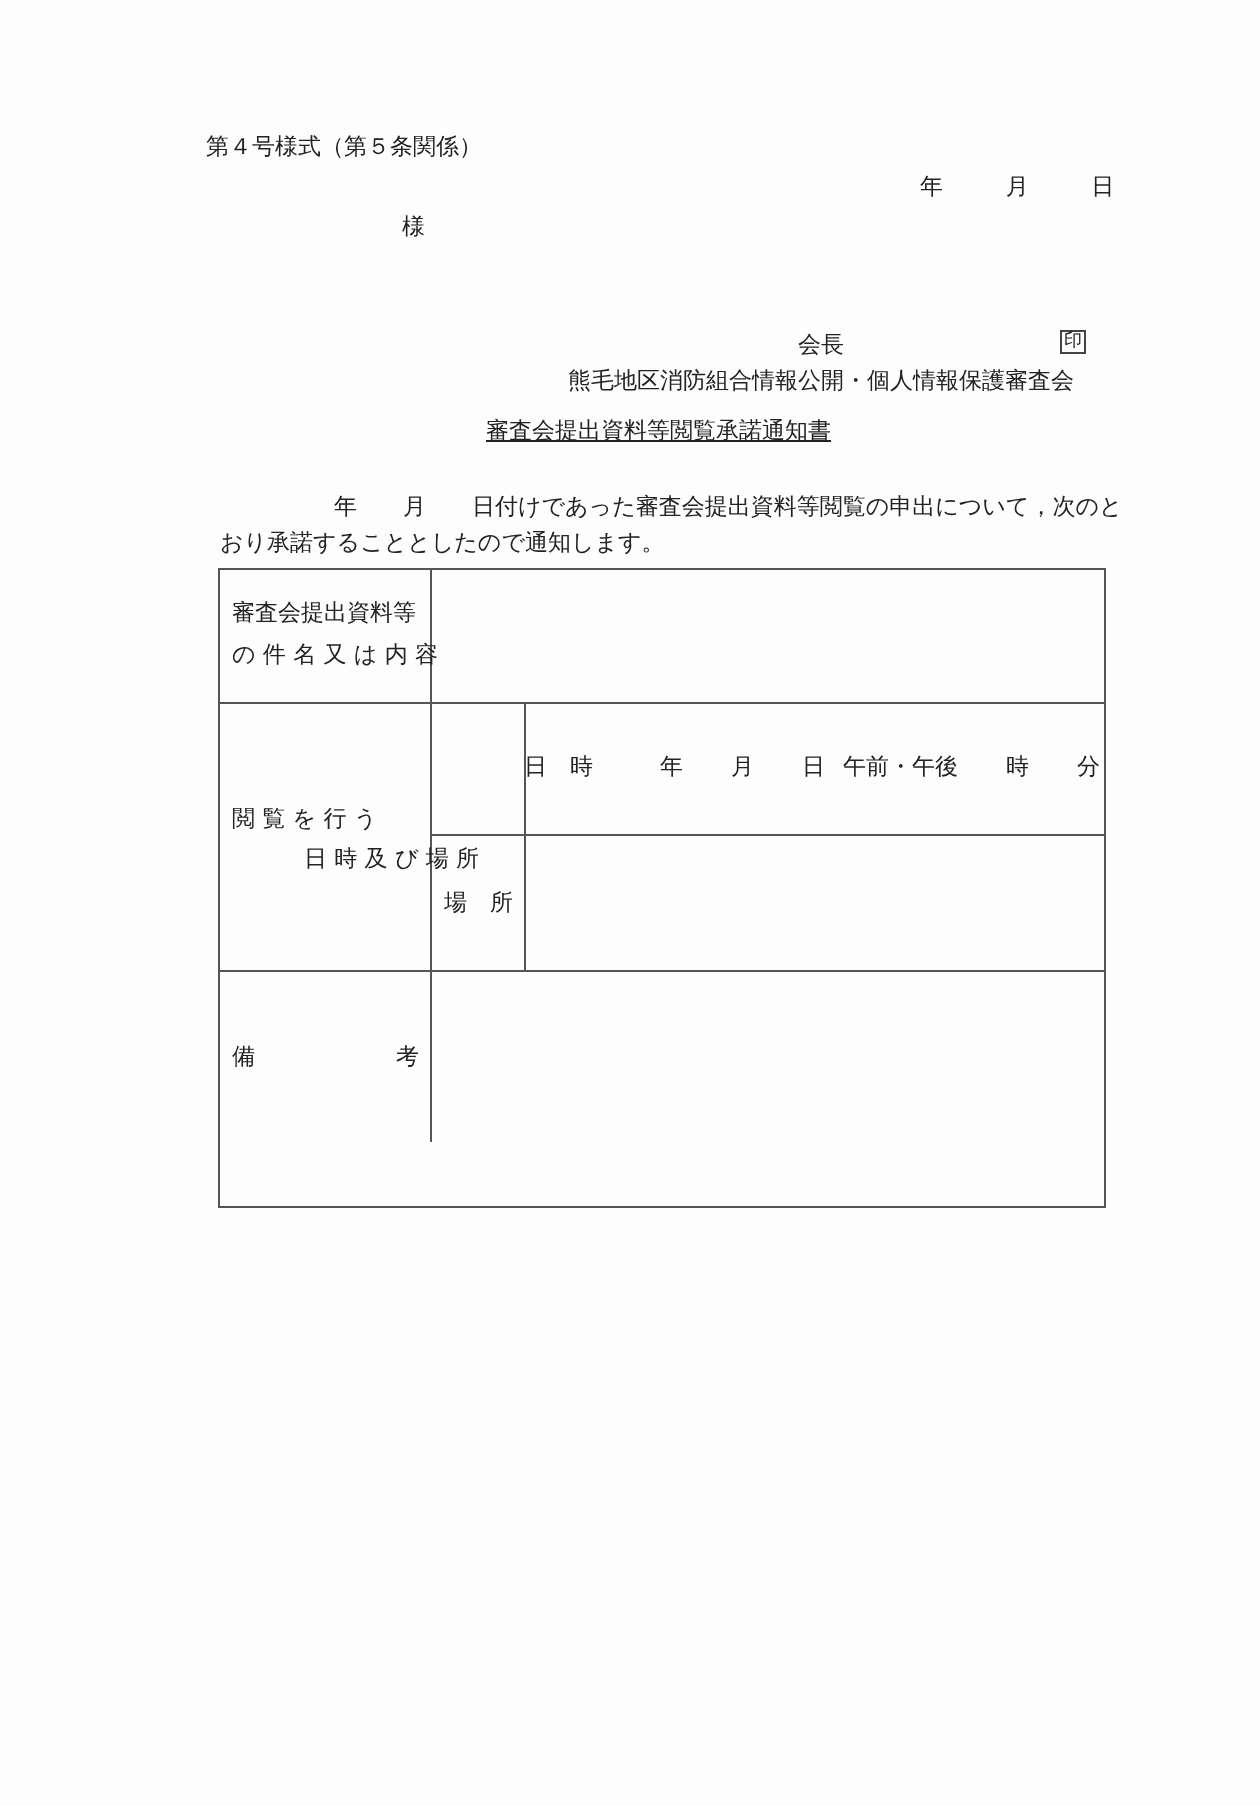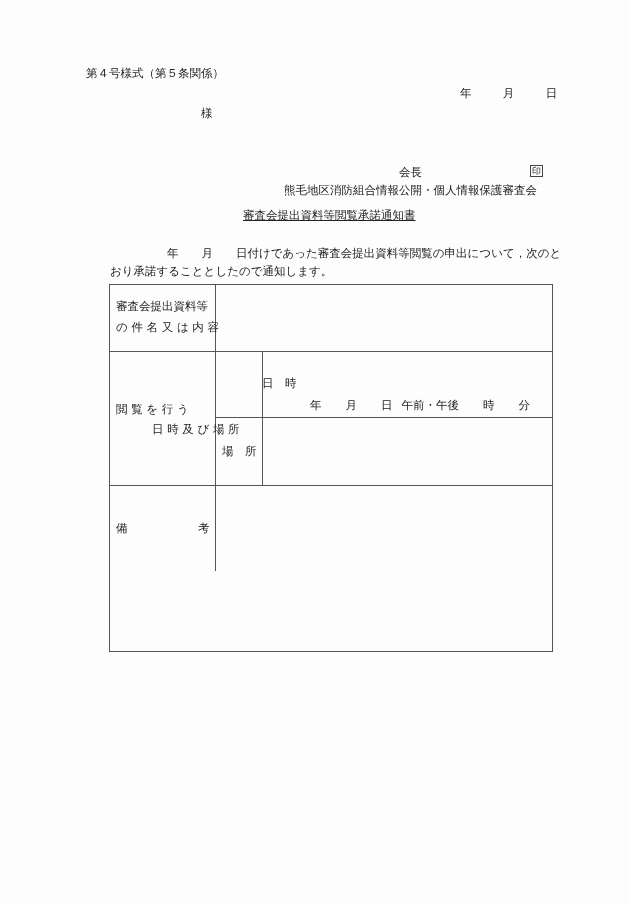--- a/index.html
+++ b/index.html
@@ -1,31 +1,31 @@
 <!DOCTYPE html>
 <html><head>
 <meta charset="utf-8">
 <style>
   html, body { margin:0; padding:0; }
   body {
     width:630px; height:903px; background:#fdfdfd; position:relative; overflow:hidden;
     font-family:"DejaVu Serif","Liberation Serif",serif; color:#222; font-size:11.5px;
   }
   .abs { position:absolute; white-space:nowrap; }
-  .form-no { left:86px; top:66px; }
+  .form-no { left:103px; top:66px; }
   .date-row { left:460px; top:86px; }
   .date-row span { display:inline-block; }
   .addressee { left:201px; top:106px; }
   .org { left:284px; top:147px;margin-top:36px; }
   .chair { left:399px; top:165px; }
   .seal { left:530px; top:165px; }
   .title { left:243px; top:208px;text-decoration:underline; }
   .body1 { left:167px; top:246px; }
   .body2 { left:110px; top:264px; }
-  .tbl { position:absolute; left:109px; top:284px; width:444px; height:368px; border:1px solid #555; box-sizing:border-box; }
+  .tbl { position:absolute; left:109px; top:284px; width:444px; height:320px; border:1px solid #555; box-sizing:border-box; }
   .line { position:absolute; background:#555; }
   .cell-text { position:absolute; white-space:nowrap; }
 </style>
 </head>
 <body>
 
 <div class="abs form-no">第４号様式（第５条関係）</div>
 
 <div class="abs date-row">
   <span>年</span>
@@ -57,21 +57,21 @@
   <div class="line" style="left:0;top:200px;width:442px;height:1px;"></div>
 
   <div class="cell-text" style="left:6px;top:14px;">審査会提出資料等</div>
   <div class="cell-text" style="left:6px;top:35px;text-align:center;">の 件 名 又 は 内 容</div>
   <div class="cell-text" style="left:110px;top:4px;width:326px;height:58px;"></div>
 
   <div class="cell-text" style="left:6px;top:117px;">閲 覧 を 行 う</div>
   <div class="cell-text" style="left:6px;top:137px;margin-left:36px;">日 時 及 び 場 所</div>
 
   <div class="cell-text" style="left:112px;top:91px;margin-left:40px;">日　時</div>
-  <div class="cell-text" style="left:200px;top:91px;margin-top:22px;">
+  <div class="cell-text" style="left:220px;top:91px;">
     <span>年</span><span style="display:inline-block;width:24px"></span><span>月</span><span style="display:inline-block;width:24px"></span><span>日</span><span style="display:inline-block;width:9px"></span><span>午前・午後</span><span style="display:inline-block;width:24px"></span><span>時</span><span style="display:inline-block;width:24px"></span><span>分</span>
   </div>
 
   <div class="cell-text" style="left:112px;top:159px;">場　所</div>
   <div class="cell-text" style="left:157px;top:136px;width:280px;height:60px;"></div>
 
   <div class="cell-text" style="left:6px;top:236px;">備</div>
   <div class="cell-text" style="left:88px;top:236px;">考</div>
   <div class="cell-text" style="left:110px;top:204px;width:326px;height:78px;"></div>
 </div>

